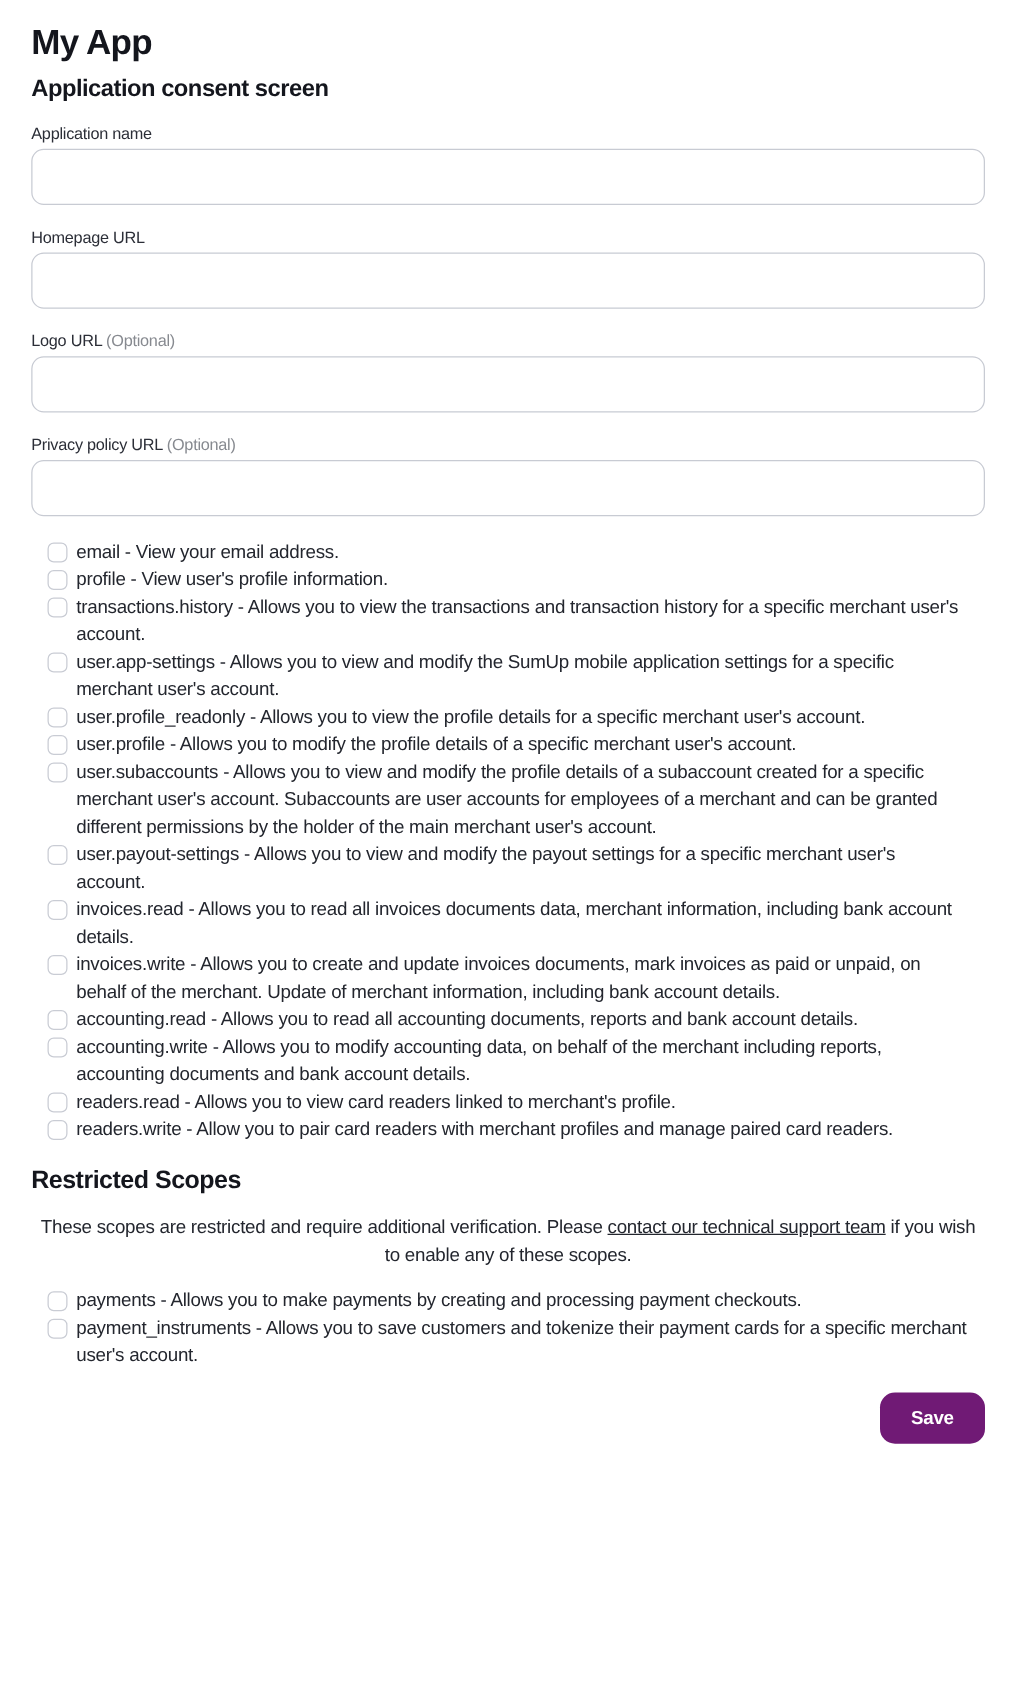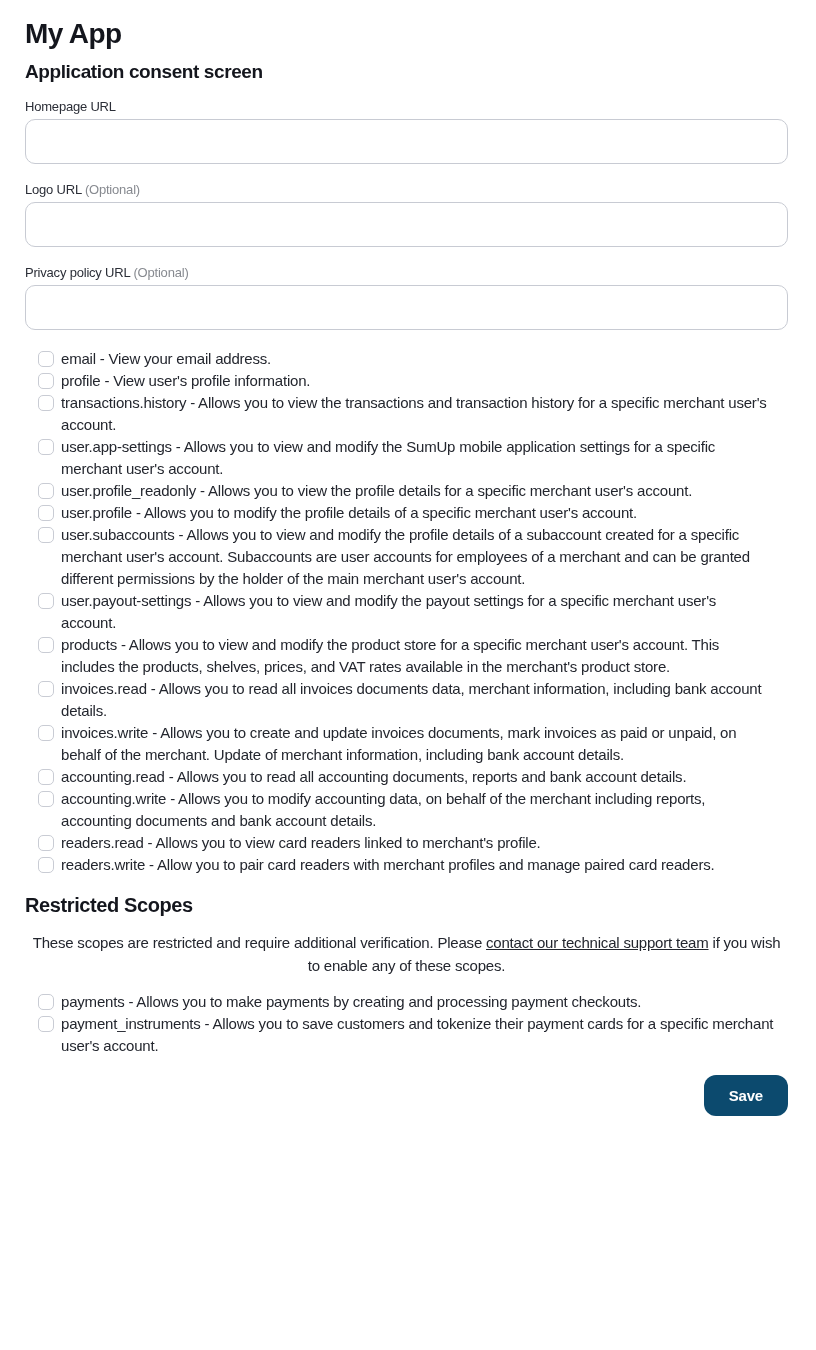--- a/index.html
+++ b/index.html
@@ -51,34 +51,38 @@
   }
   .scope-text { flex: 1 1 auto; }
 
   .restricted-note {
     margin: 12px 0 14px; font-size: 15px; line-height: 23px; color: #23262e; text-align: center;
   }
   .support-link { color: #23262e; text-decoration: underline; cursor: pointer; }
 
   .save-row { display: flex; justify-content: flex-end; margin-top: 18px; }
   .save-button {
-    background: #0c4a6e; color: #ffffff; border: none;
+    background: #701a75; color: #ffffff; border: none;
     border-radius: 12px; padding: 12px 25px;
     font-family: inherit; font-size: 15px; font-weight: 700;
     cursor: pointer; letter-spacing: -0.2px;
   }
 </style>
 </head>
 <body>
 
 <div class="container">
 
   <h1 class="app-title">My App</h1>
   <h2 class="section-title">Application consent screen</h2>
 
+  <div class="field">
+    <label class="field-label"><span>Application name</span></label>
+    <input class="text-input" type="text" value="" style="">
+  </div>
 
   <div class="field">
     <label class="field-label"><span>Homepage URL</span></label>
     <input class="text-input" type="text" value="" style="">
   </div>
 
   <div class="field">
     <label class="field-label"><span>Logo URL</span> <span class="optional">(Optional)</span></label>
     <input class="text-input" type="text" value="" style="">
   </div>
@@ -118,24 +122,20 @@
     <div class="scope-row">
       <span class="checkbox"></span>
       <span class="scope-text">user.subaccounts - Allows you to view and modify the profile details of a subaccount created for a specific merchant user's account. Subaccounts are user accounts for employees of a merchant and can be granted different permissions by the holder of the main merchant user's account.</span>
     </div>
     <div class="scope-row">
       <span class="checkbox"></span>
       <span class="scope-text">user.payout-settings - Allows you to view and modify the payout settings for a specific merchant user's account.</span>
     </div>
     <div class="scope-row">
       <span class="checkbox"></span>
-      <span class="scope-text">products - Allows you to view and modify the product store for a specific merchant user's account. This includes the products, shelves, prices, and VAT rates available in the merchant's product store.</span>
-    </div>
-    <div class="scope-row">
-      <span class="checkbox"></span>
       <span class="scope-text">invoices.read - Allows you to read all invoices documents data, merchant information, including bank account details.</span>
     </div>
     <div class="scope-row">
       <span class="checkbox"></span>
       <span class="scope-text">invoices.write - Allows you to create and update invoices documents, mark invoices as paid or unpaid, on behalf of the merchant. Update of merchant information, including bank account details.</span>
     </div>
     <div class="scope-row">
       <span class="checkbox"></span>
       <span class="scope-text">accounting.read - Allows you to read all accounting documents, reports and bank account details.</span>
     </div>

